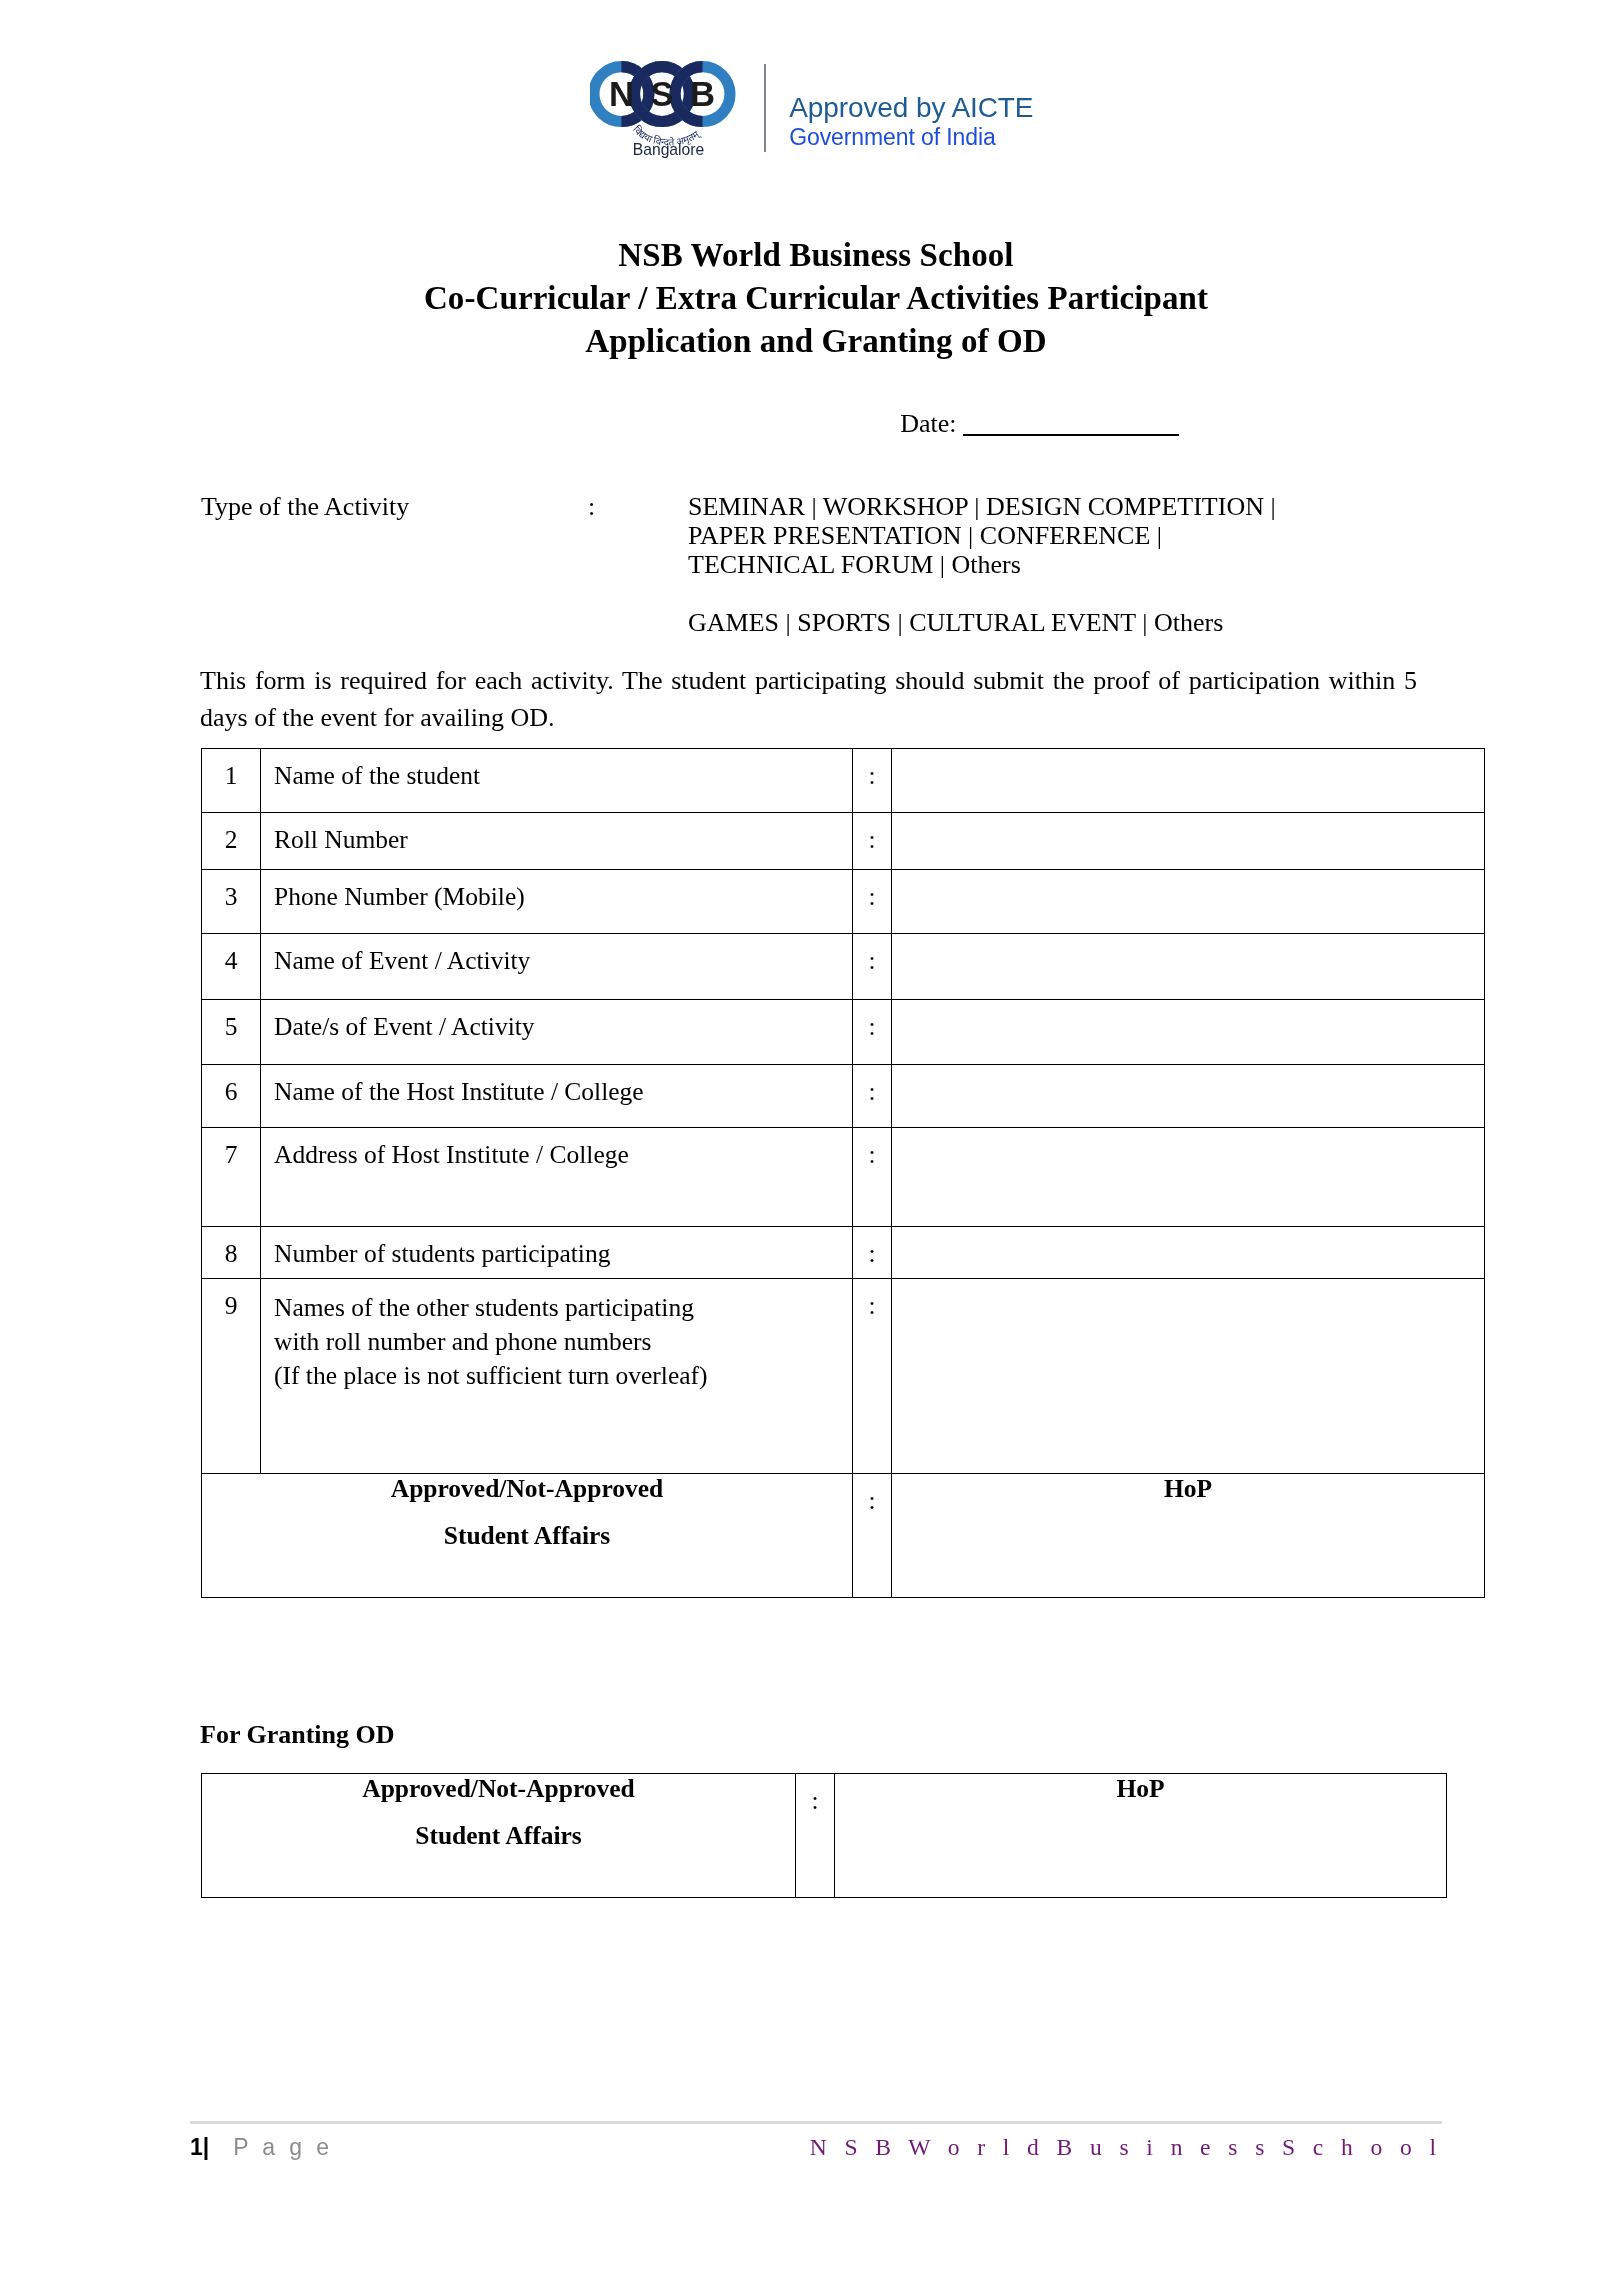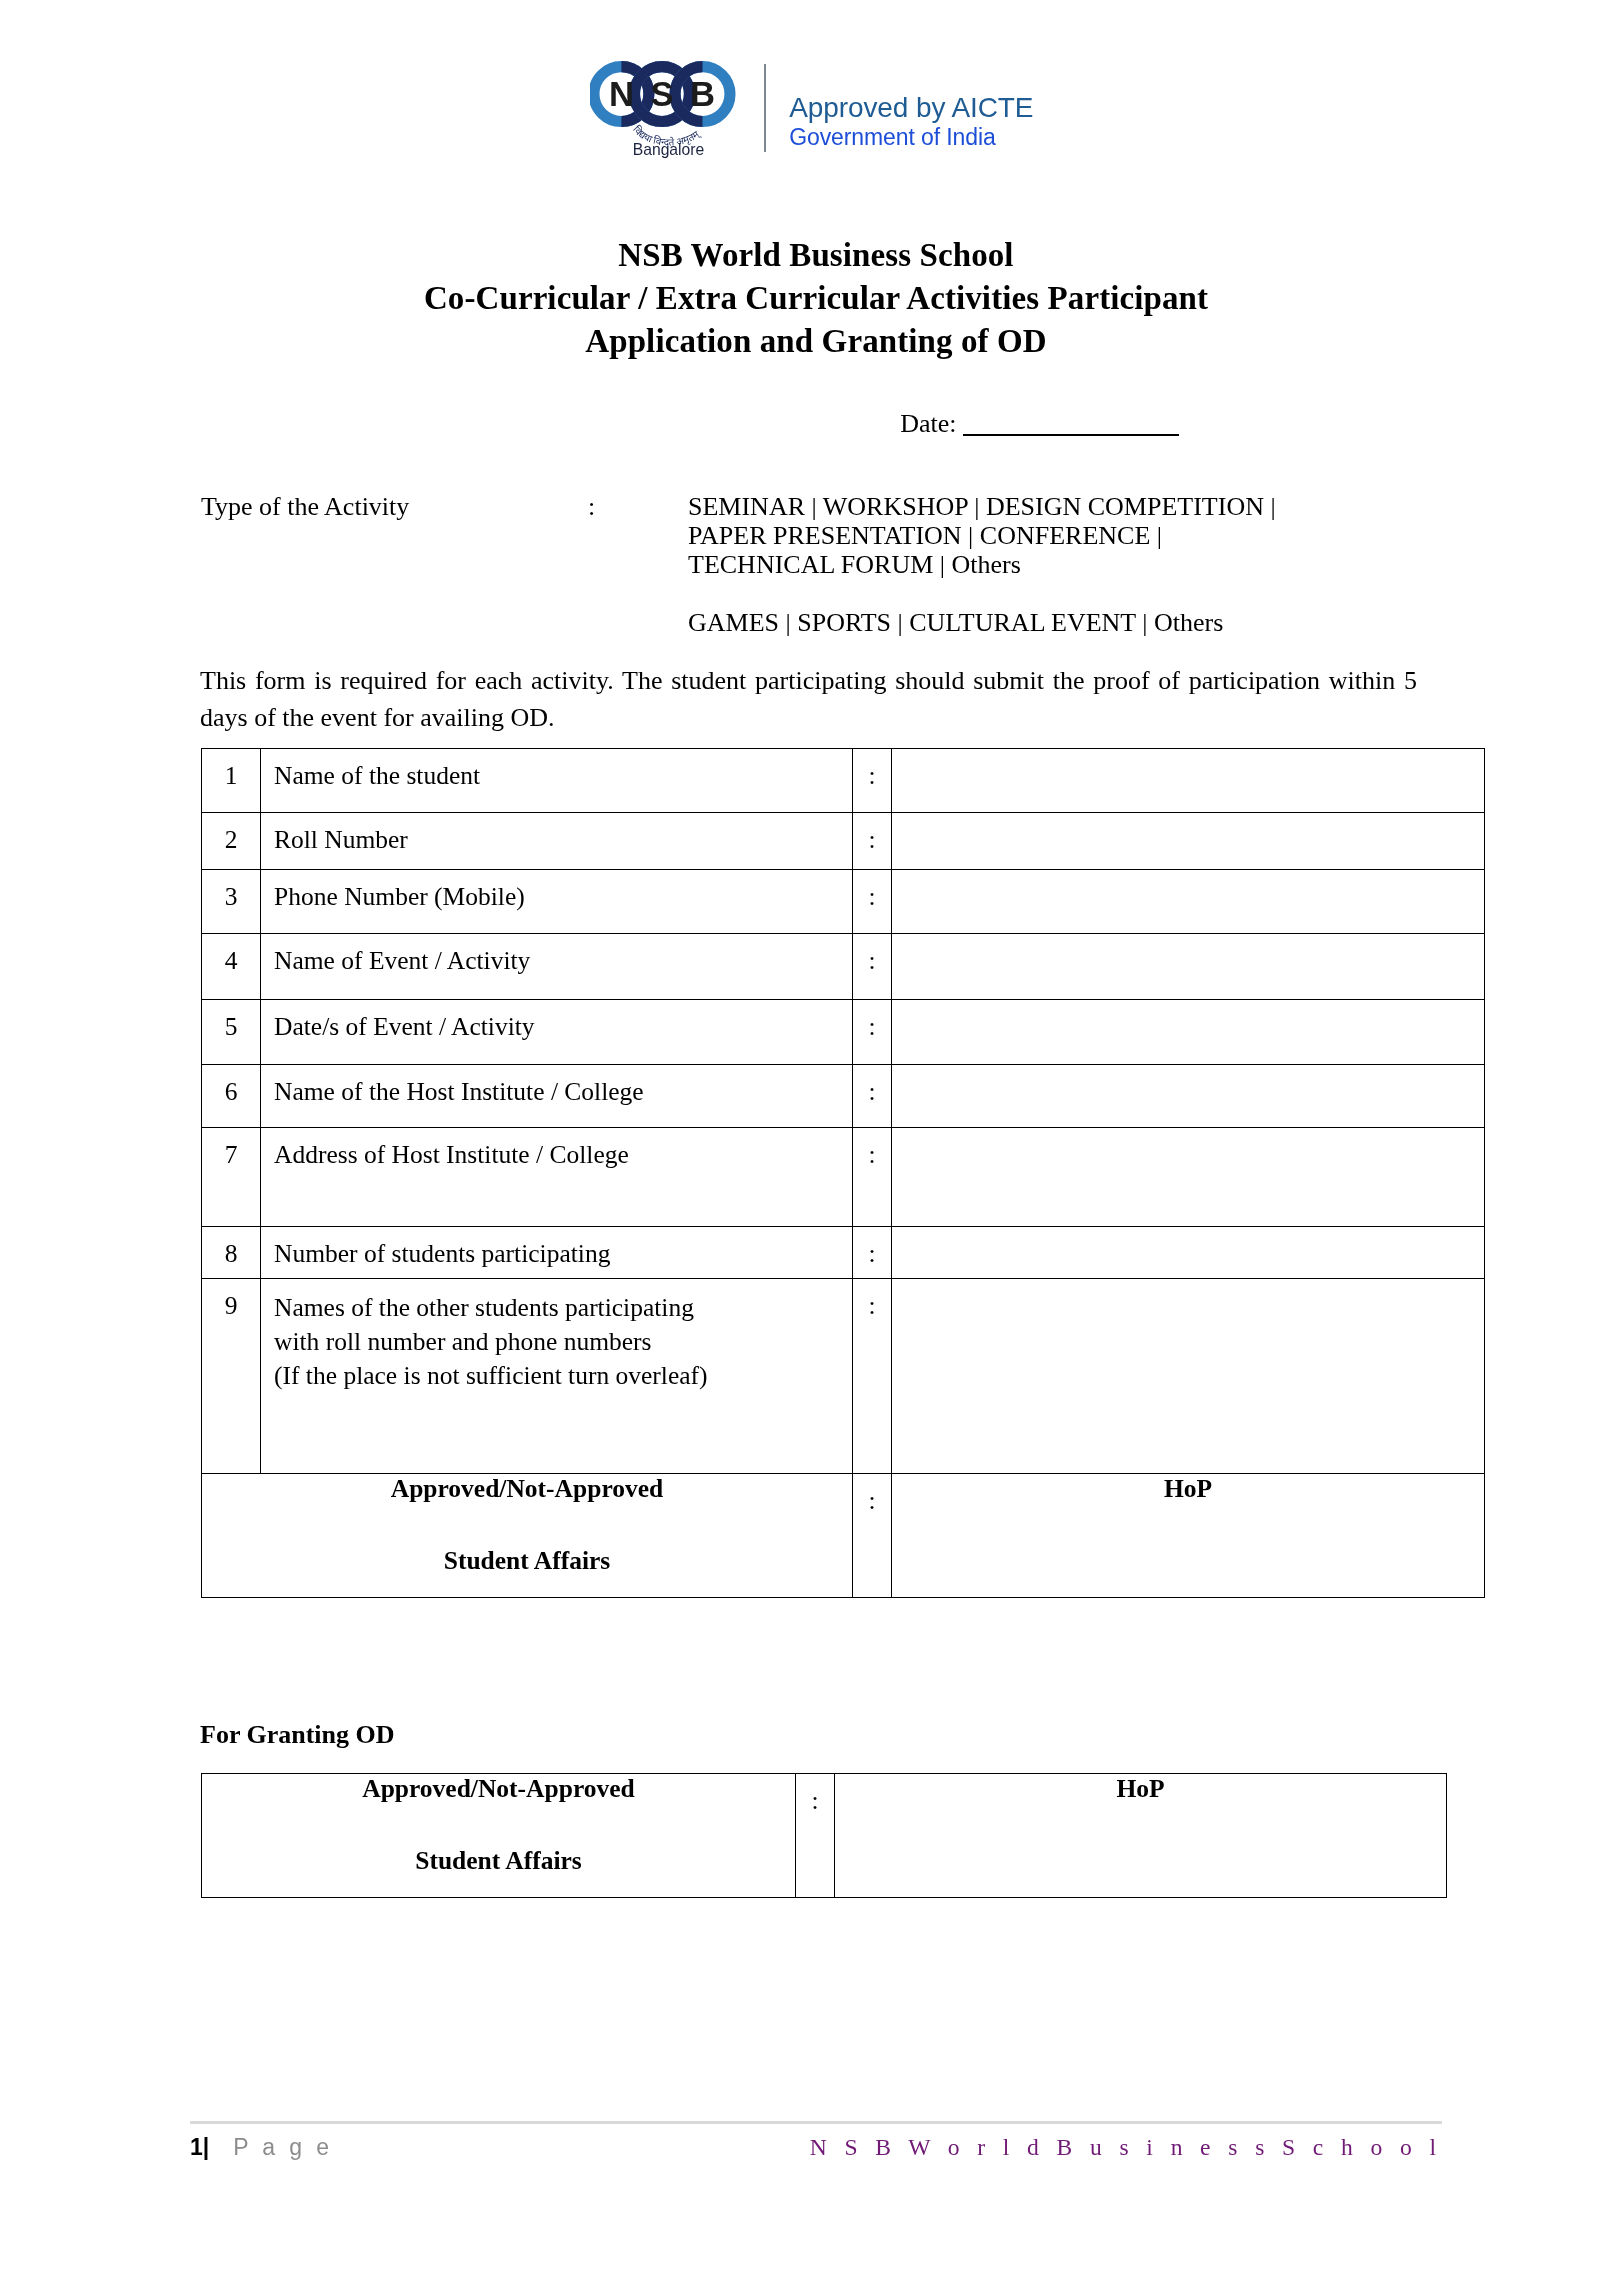--- a/index.html
+++ b/index.html
@@ -171,21 +171,21 @@
   .cell-pad-label { padding: 11.8px 0 0 13px; }
   .cell-pad-colon { padding: 11.8px 0 0 0; }
 
   .approve-cell {
     text-align: center;
     font-weight: bold;
     padding: 11.8px 0 0 0;
   }
   .approve-cell .sa {
     display: block;
-    margin-top: 42px;
+    margin-top: 17px;
   }
   .hop-cell {
     text-align: center;
     font-weight: bold;
     padding-top: 61px;
   }
 
   
   .granting-heading {
     position: absolute;

